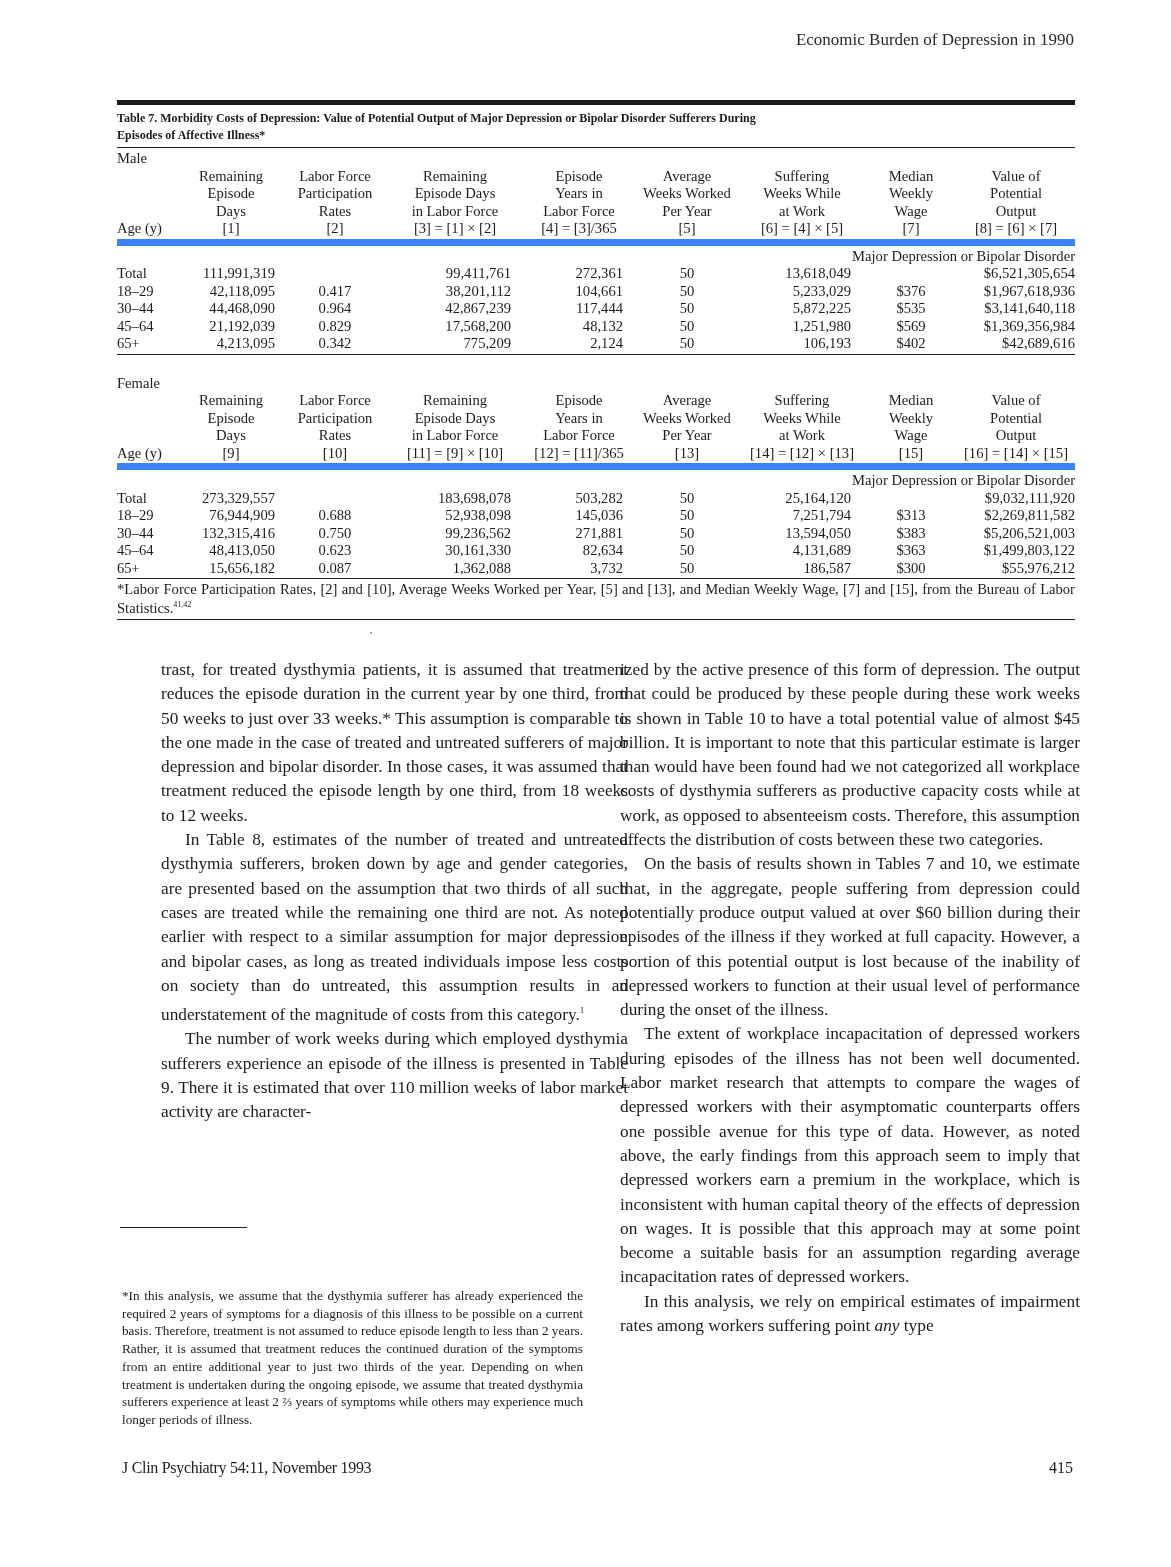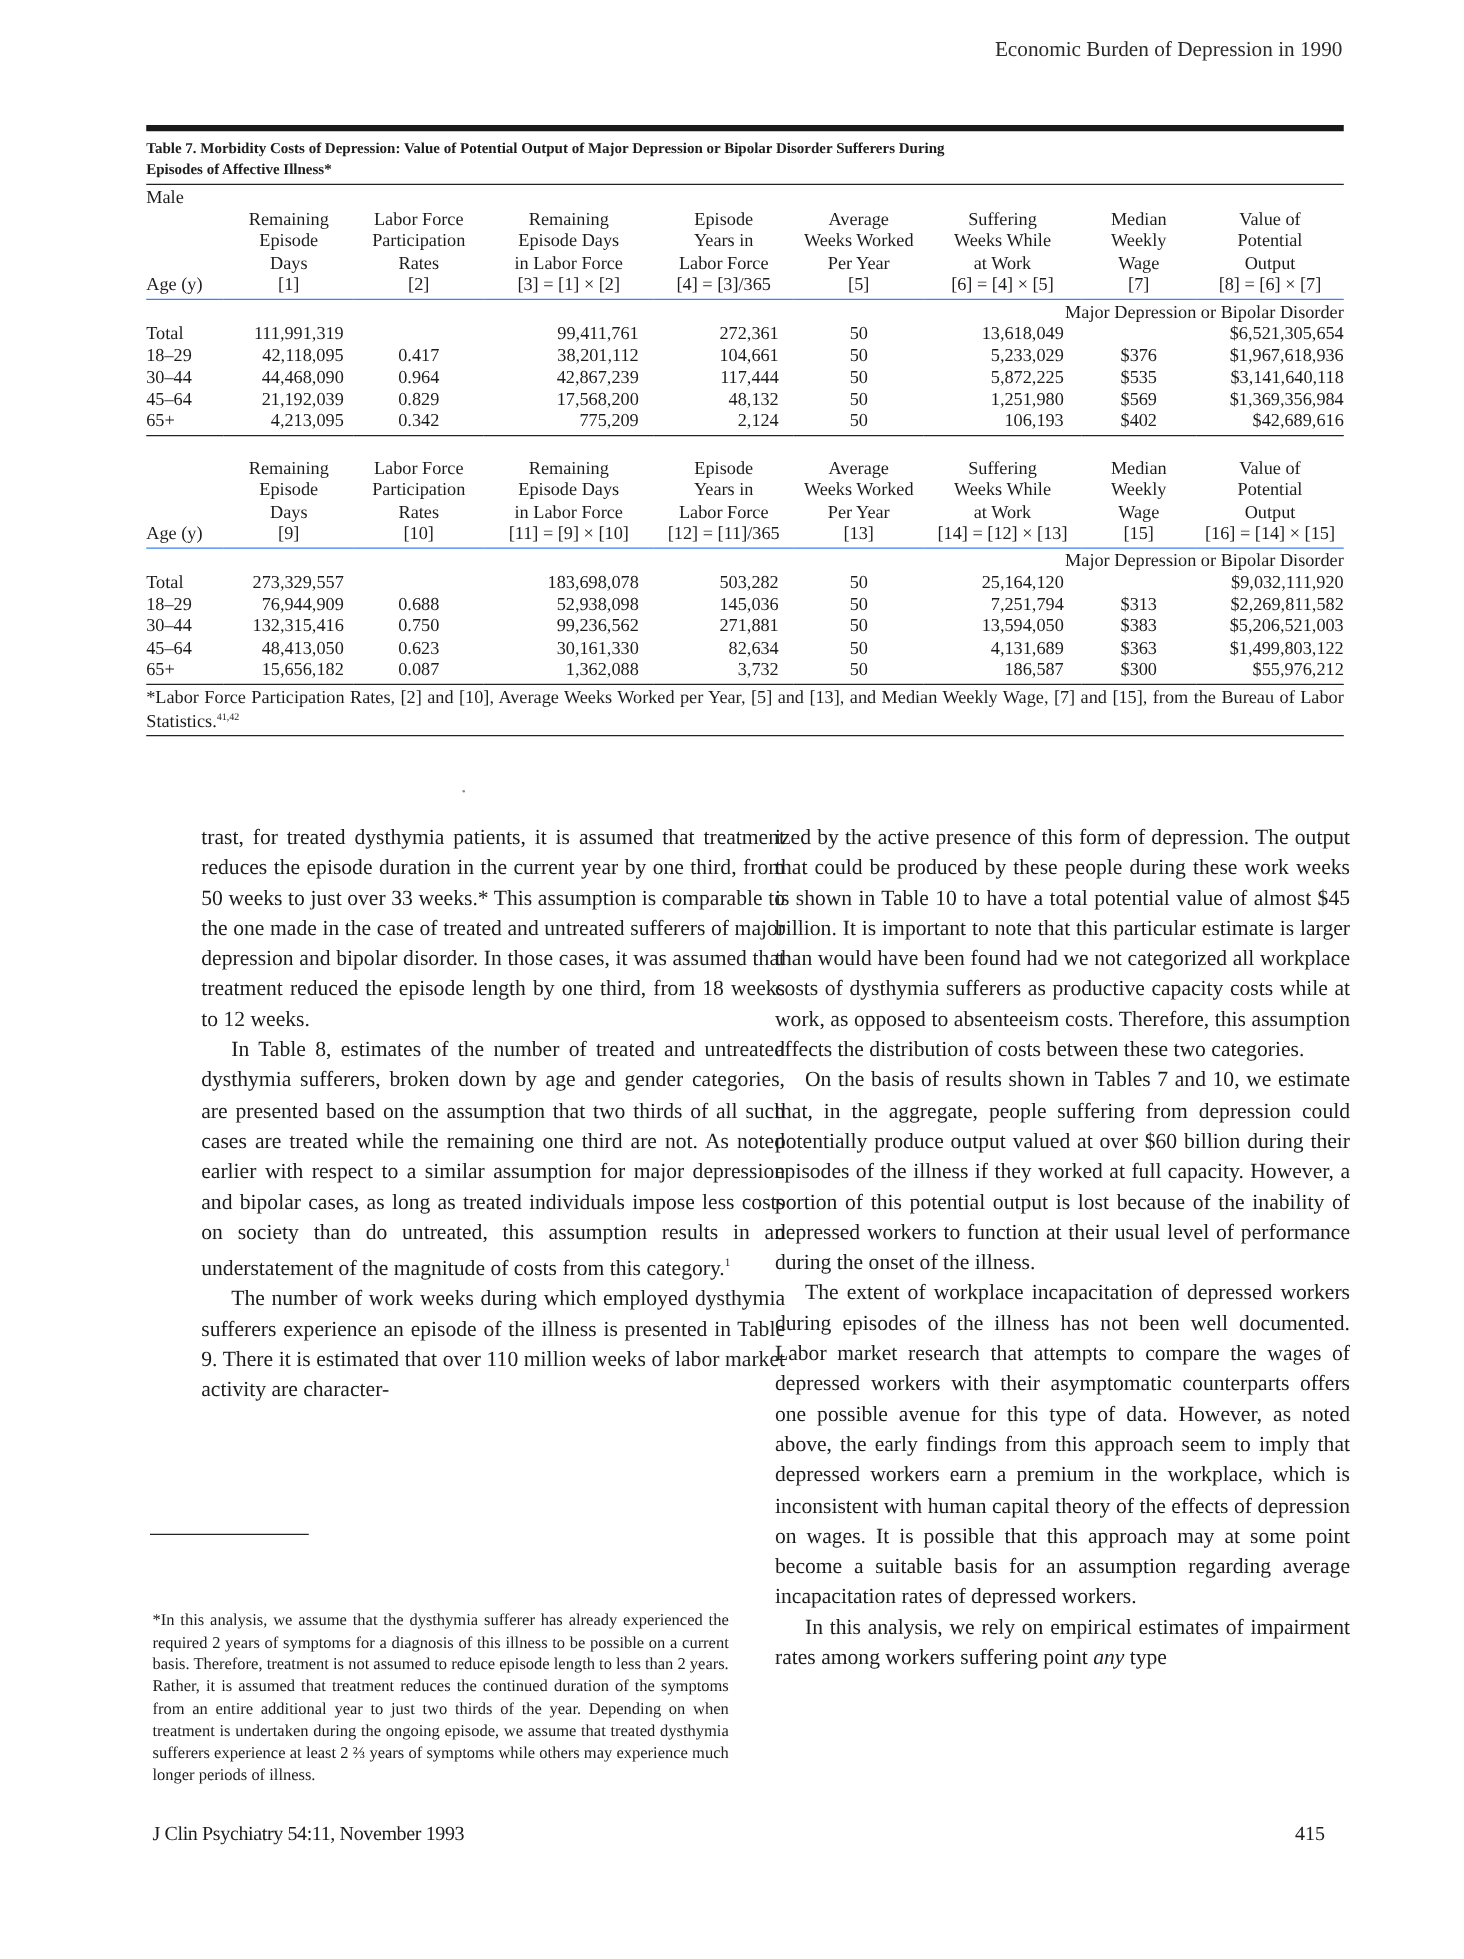--- a/index.html
+++ b/index.html
@@ -6,21 +6,21 @@
   body { width: 1171px; height: 1567px; position: relative; font-family: "Liberation Serif", "DejaVu Serif", serif; color: #1c1c1c; overflow: hidden; }
   .running-head { position: absolute; top: 30px; right: 97px; font-size: 17px; font-family: "Liberation Serif", serif; color: #2a2a2a; }
   .table-wrap { position: absolute; left: 117px; top: 100px; width: 958px; }
   .thick-rule { height: 5px; background: #1a1a1a; margin-bottom: 5px; }
   .table-title { font-weight: bold; font-size: 12px; line-height: 17px; margin: 0 0 3px 0; }
   .rule { border-top: 1px solid #222; }
   table.data { width: 100%; border-collapse: collapse; font-size: 14.6px; line-height: 17.5px; }
   table.data td, table.data th { padding: 0; font-weight: normal; vertical-align: bottom; }
   .gender { text-align: left; padding-top: 2px !important; }
   th.hdr { text-align: center; }
-  .hdr-row-last th, .hdr-row-last td { border-bottom: 1px solid #3b82f6; padding-bottom: 1px !important; }
+  .hdr-row-last th, .hdr-row-last td { border-bottom: 7px solid #3b82f6; padding-bottom: 1px !important; }
   .c0 { width: 62px; text-align: left; }
   .c1 { width: 96px; text-align: right; padding-right: 8px !important; }
   .c2 { width: 104px; text-align: center; }
   .c3 { width: 124px; text-align: right; padding-right: 12px !important; }
   .c4 { width: 100px; text-align: right; padding-right: 12px !important; }
   .c5 { width: 104px; text-align: center; }
   .c6 { width: 112px; text-align: right; padding-right: 14px !important; }
   .c7 { width: 92px; text-align: center; }
   .c8 { text-align: right; }
   .group-label td { text-align: right; padding-top: 2px !important; }
@@ -30,21 +30,21 @@
   .table-foot sup { font-size: 8px; }
   .col { position: absolute; top: 658px; width: 467px; font-size: 17.3px; line-height: 24.3px; text-align: justify; hyphens: manual; }
   .col-left { left: 117px; margin-left: 44px; }
   .col-right { left: 620px; width: 460px; }
   .col p { margin: 0; }
   .col p.indent { text-indent: 24px; }
   .col sup { font-size: 9px; }
   .fn-rule { position: absolute; left: 120px; top: 1227px; width: 127px; border-top: 1px solid #222; }
   .footnote { position: absolute; left: 122px; top: 1287px; width: 461px; font-size: 13.2px; line-height: 17.7px; text-align: justify; }
   .footer-left { position: absolute; left: 122px; top: 1459px; font-size: 16px; font-family: "Liberation Serif", serif; letter-spacing: -0.3px; }
-  .footer-right { position: absolute; right: 111px; top: 1459px; font-size: 16px; font-family: "Liberation Serif", serif; }
+  .footer-right { position: absolute; right: 98px; top: 1459px; font-size: 16px; font-family: "Liberation Serif", serif; }
   .dot-mark { position: absolute; left: 370px; top: 632px; width: 2px; height: 2px; background: #888; border-radius: 1px; }
 </style>
 </head>
 <body>
 
 <div class="running-head">Economic Burden of Depression in 1990</div>
 
 <div class="table-wrap">
   <div class="thick-rule"></div>
   <div class="table-title">
@@ -159,20 +159,23 @@
           <td class="c7">$402</td>
           <td class="c8">$42,689,616</td>
         </tr>
       </tbody>
     <tbody>
         <tr class="section-gap">
           <td colspan="9"></td>
         </tr>
       </tbody>
     <tbody id="tbody-female">
+        <tr>
+          <td colspan="9" class="gender">Female</td>
+        </tr>
         <tr class="">
           <th class="c0"></th>
           <th class="hdr">Remaining</th>
           <th class="hdr">Labor Force</th>
           <th class="hdr">Remaining</th>
           <th class="hdr">Episode</th>
           <th class="hdr">Average</th>
           <th class="hdr">Suffering</th>
           <th class="hdr">Median</th>
           <th class="hdr">Value of</th>

